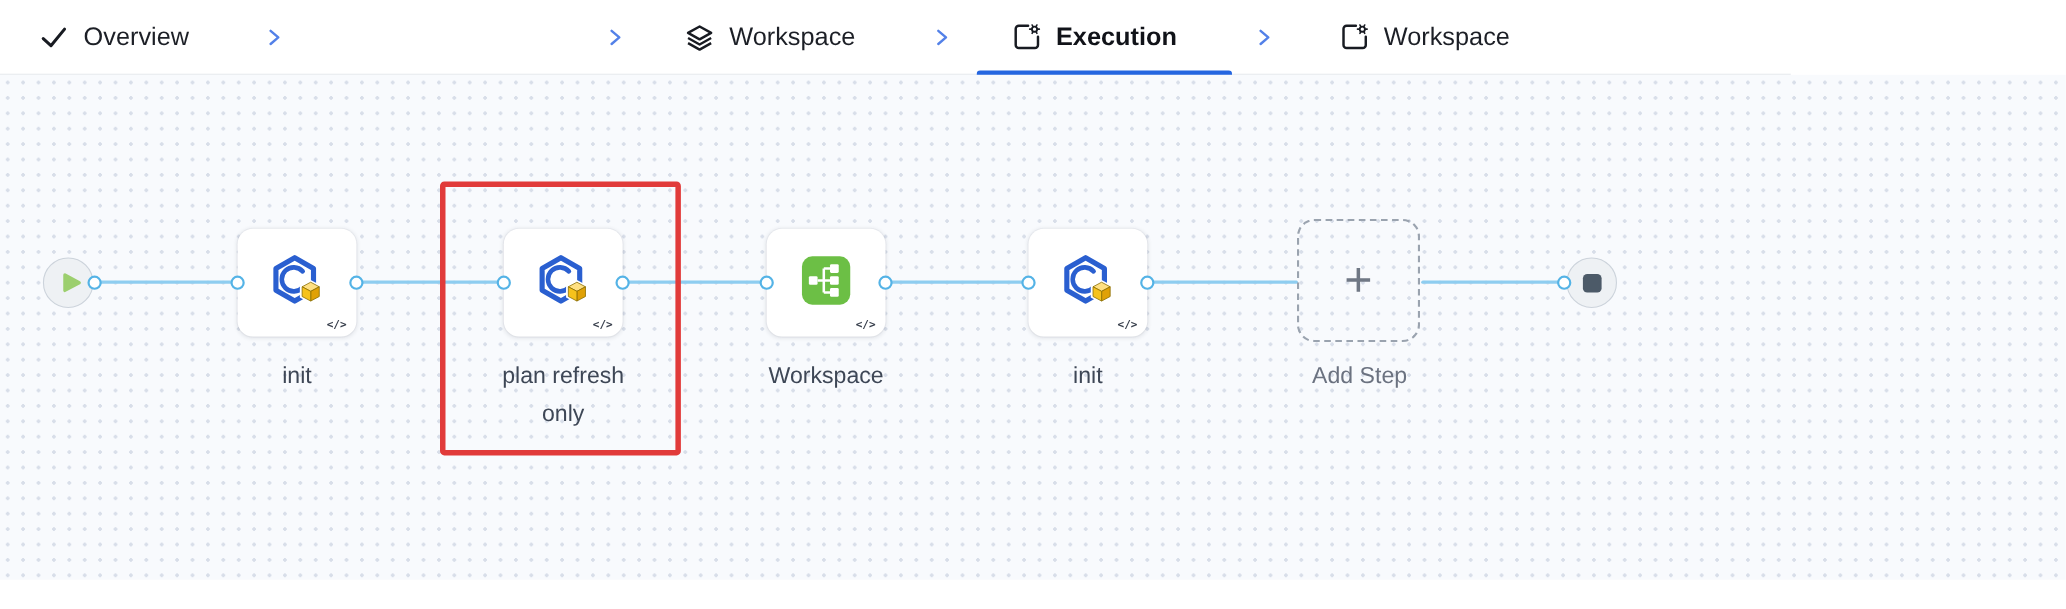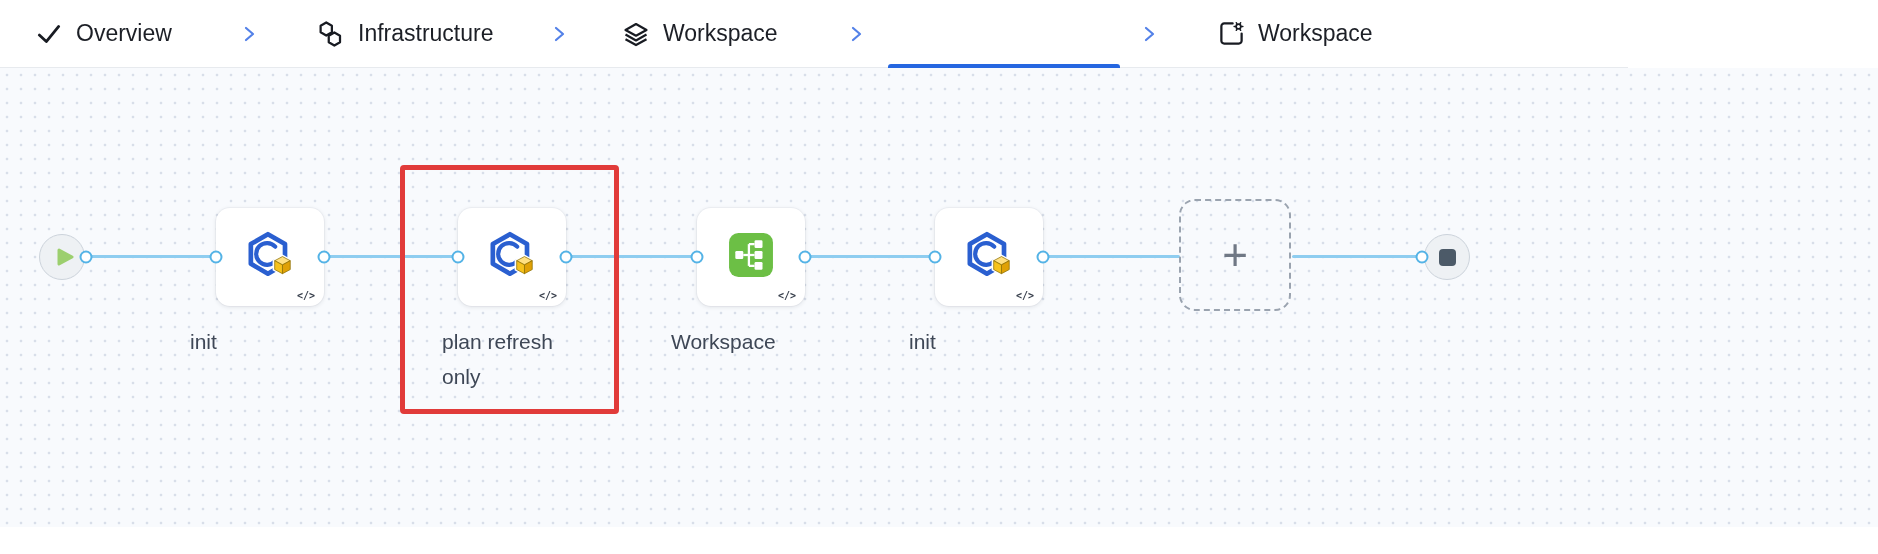--- a/index.html
+++ b/index.html
@@ -60,21 +60,21 @@
     z-index: 3; cursor: pointer;
   }
   .badge {
     position: absolute; right: 9px; bottom: 5px;
     font-family: "DejaVu Sans Mono", monospace;
     font-size: 10px; font-weight: 700; color: #39404d;
   }
   .node-label {
     position: absolute; top: 256px;
     font-size: 21px; color: #3e4756;
-    line-height: 35px; z-index: 2;
+    text-align: center; line-height: 35px; z-index: 2;
   }
   .terminal-node {
     position: absolute; top: 189px;
     width: 46px; height: 46px; border-radius: 50%;
     background: #eef1f4; border: 1.5px solid #ccd3db;
     transform: translate(-50%, -50%);
     display: flex; align-items: center; justify-content: center;
     z-index: 4;
   }
   .end-square { width: 17px; height: 17px; border-radius: 4px; background: #4c5a68; }
@@ -107,29 +107,20 @@
     </span>
     <span class="nlabel">Overview</span>
   </div>
 
   <span class="chev" style="left:240px">
     <svg width="18" height="20" viewBox="0 0 14 20">
         <polyline points="4,4 11,10 4,16" fill="none" stroke="#5381e8" stroke-width="2.2" stroke-linecap="round" stroke-linejoin="round"></polyline>
       </svg>
   </span>
 
-  <div class="nav-item" style="left:315px">
-    <span class="nicon">
-      <svg width="30" height="30" viewBox="0 0 24 24">
-        <polygon points="9,2.8 13.5,5.4 13.5,10.6 9,13.2 4.5,10.6 4.5,5.4" fill="none" stroke="#181b22" stroke-width="1.8" stroke-linejoin="round"></polygon>
-        <polygon points="15.5,10.8 20,13.4 20,18.6 15.5,21.2 11,18.6 11,13.4" fill="none" stroke="#181b22" stroke-width="1.8" stroke-linejoin="round"></polygon>
-      </svg>
-    </span>
-    <span class="nlabel">Infrastructure</span>
-  </div>
 
   <span class="chev" style="left:550px">
     <svg width="18" height="20" viewBox="0 0 14 20">
         <polyline points="4,4 11,10 4,16" fill="none" stroke="#5381e8" stroke-width="2.2" stroke-linecap="round" stroke-linejoin="round"></polyline>
       </svg>
   </span>
 
   <div class="nav-item" style="left:622px">
     <span class="nicon">
       <svg width="28" height="28" viewBox="0 0 24 24">
@@ -140,20 +131,37 @@
     </span>
     <span class="nlabel">Workspace</span>
   </div>
 
   <span class="chev" style="left:847px">
     <svg width="18" height="20" viewBox="0 0 14 20">
         <polyline points="4,4 11,10 4,16" fill="none" stroke="#5381e8" stroke-width="2.2" stroke-linecap="round" stroke-linejoin="round"></polyline>
       </svg>
   </span>
 
+  <div class="nav-item active" style="left:920px">
+    <span class="nicon">
+      <svg width="27" height="27" viewBox="0 0 24 24">
+        <path d="M21 12 v6.5 a2.5 2.5 0 0 1 -2.5 2.5 h-13 A2.5 2.5 0 0 1 3 18.5 v-13 A2.5 2.5 0 0 1 5.5 3 H13" fill="none" stroke="#181b22" stroke-width="2" stroke-linecap="round"></path>
+        <circle cx="18.2" cy="5.8" r="2.1" fill="none" stroke="#181b22" stroke-width="1.5"></circle>
+        <g stroke="#181b22" stroke-width="1.3" stroke-linecap="round">
+          <line x1="20.8" y1="5.8" x2="22.1" y2="5.8"></line>
+            <line x1="15.6" y1="5.8" x2="14.3" y2="5.8"></line>
+          <line x1="19.5" y1="8.05" x2="20.15" y2="9.2"></line>
+            <line x1="16.9" y1="8.05" x2="16.25" y2="9.2"></line>
+          <line x1="19.5" y1="3.55" x2="20.15" y2="2.4"></line>
+            <line x1="16.9" y1="3.55" x2="16.25" y2="2.4"></line>
+        </g>
+      </svg>
+    </span>
+    <span class="nlabel">Execution</span>
+  </div>
 
   <span class="chev" style="left:1140px">
     <svg width="18" height="20" viewBox="0 0 14 20">
         <polyline points="4,4 11,10 4,16" fill="none" stroke="#5381e8" stroke-width="2.2" stroke-linecap="round" stroke-linejoin="round"></polyline>
       </svg>
   </span>
 
   <div class="nav-item" style="left:1218px">
     <span class="nicon">
       <svg width="27" height="27" viewBox="0 0 24 24">
@@ -263,18 +271,19 @@
         <polygon points="30.5,29.5 38,33.5 38,42 30.5,38" fill="#f6c21c" stroke="#8a6d00" stroke-width="0.7"></polygon>
       </svg>
     </span>
     <span class="badge">&lt;/&gt;</span>
   </div>
   <div class="node-label" style="left:909px; width:160px">init</div>
 
   <div class="add-step">
     <span class="plus">+</span>
   </div>
+  <div class="node-label add-label" style="left:1156px; width:160px">Add Step</div>
 
   <div class="terminal-node" style="left:1447px">
     <span class="end-square"></span>
   </div>
 
 </main>
 
 </body></html>

